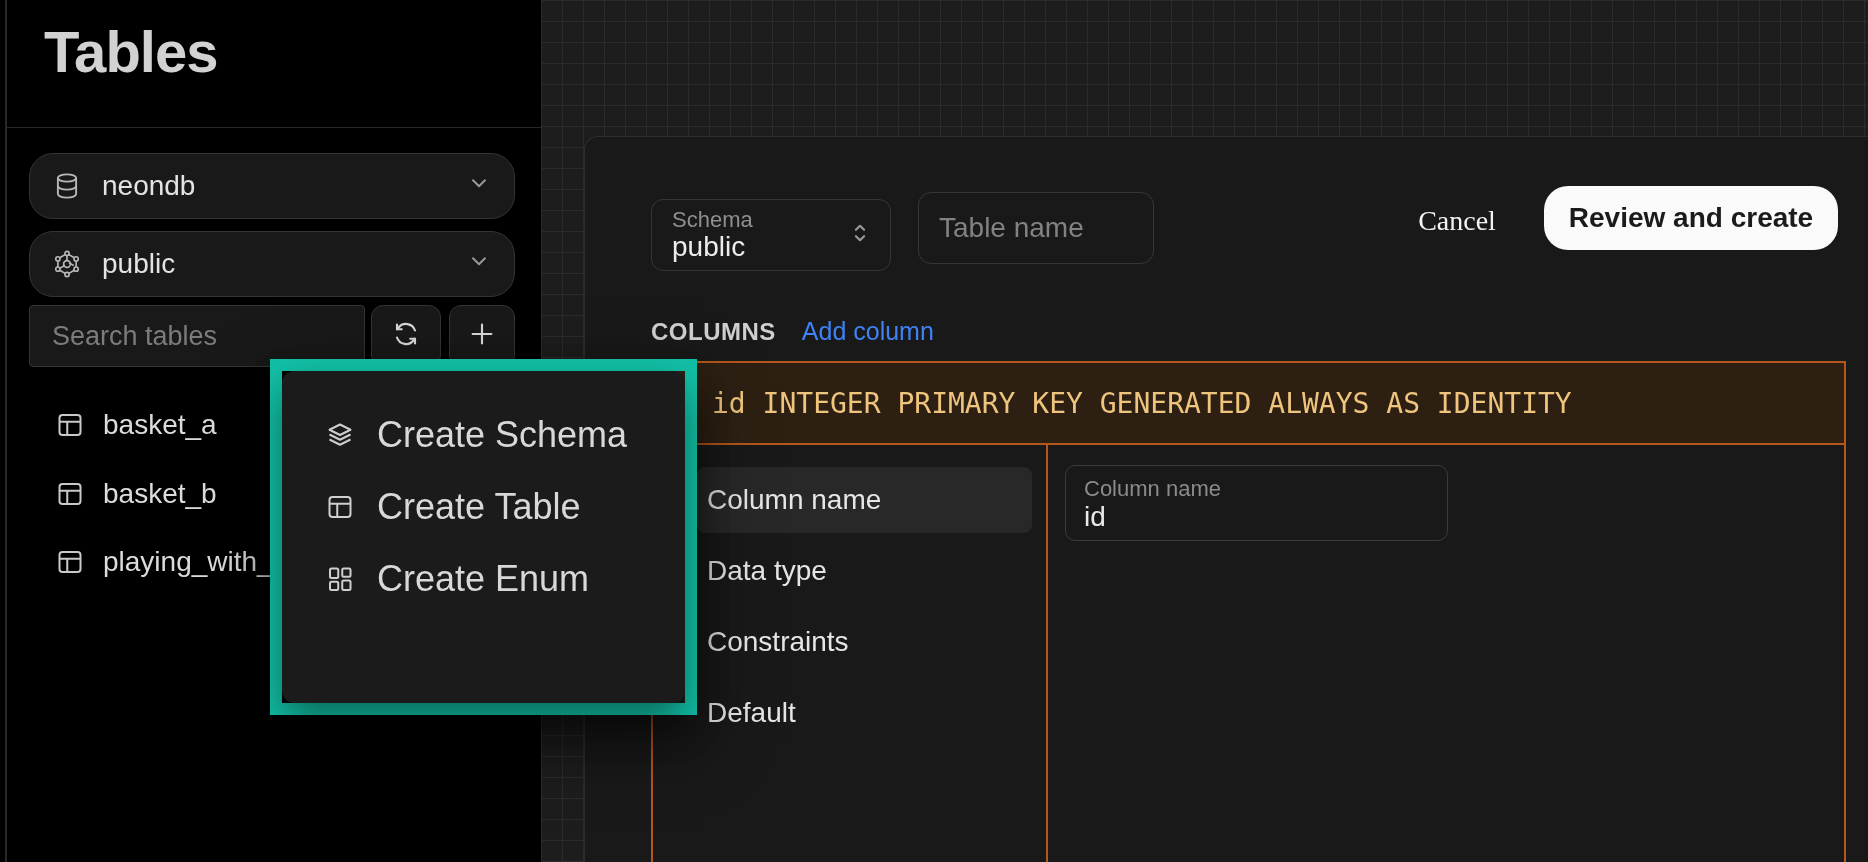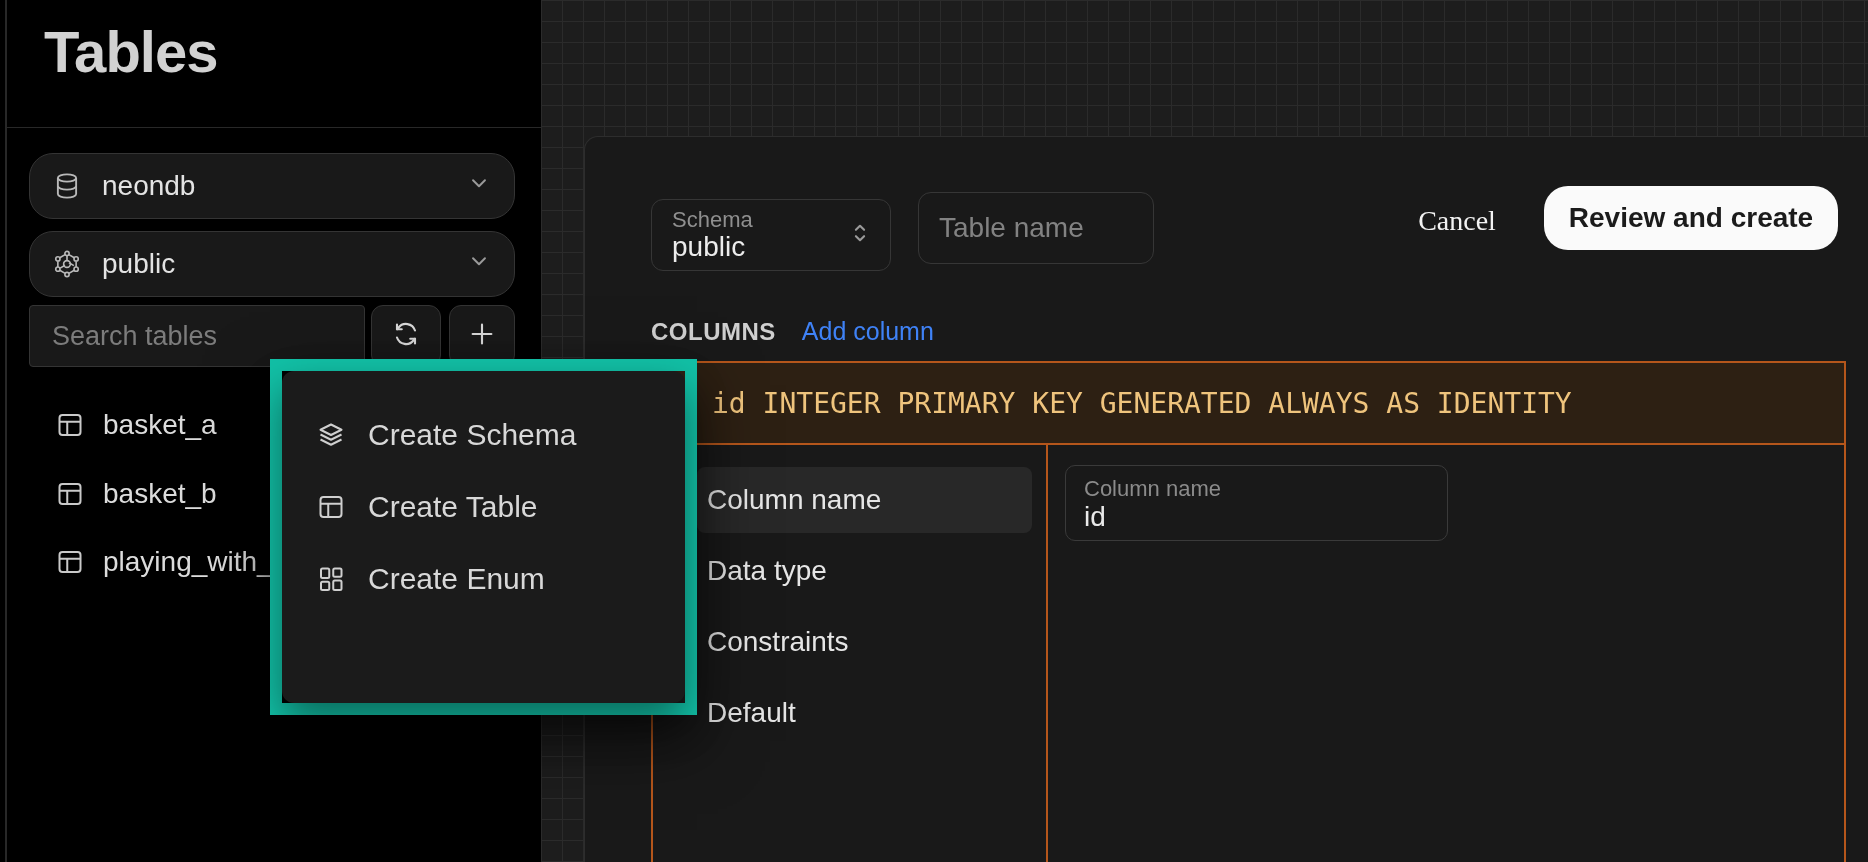--- a/index.html
+++ b/index.html
@@ -82,22 +82,22 @@
     border-radius:10px; padding:10px 18px 0 18px; display:flex; flex-direction:column; line-height:1.15; }
   .labelled-input .small-label{ font-size:22px; color:#8b8b8b; }
   .labelled-input input{ background:none; border:none; outline:none; color:#e9e9e9; font-size:28px;
     font-family:"Liberation Sans", sans-serif; padding:0; }
 
   
   .annotation-box{ position:absolute; left:270px; top:359px; width:427px; height:356px;
     border:12px solid #12c0a6; z-index:50; box-shadow:0 26px 60px rgba(0,0,0,.55); }
   .create-menu{ width:100%; height:100%; background:#1b1b1b; border-radius:12px; padding-top:28px;
     box-shadow:0 18px 40px rgba(0,0,0,.45); }
-  .menu-item{ height:72px; display:flex; align-items:center; gap:22px; padding-left:34px;
-    color:#d8d8d8; font-size:30px; cursor:pointer; }
+  .menu-item{ height:72px; display:flex; align-items:center; gap:22px; padding-left:26px;
+    color:#d8d8d8; font-size:36px; cursor:pointer;margin-left:17px; }
   .menu-item .mi-icon{ width:30px; height:30px; color:#cfcfcf; display:inline-flex; }
   .menu-item .mi-icon svg{ width:100%; height:100%; }
 </style>
 </head>
 <body>
 
 <div class="screen">
 
   <div class="grid-bg"></div>
 

